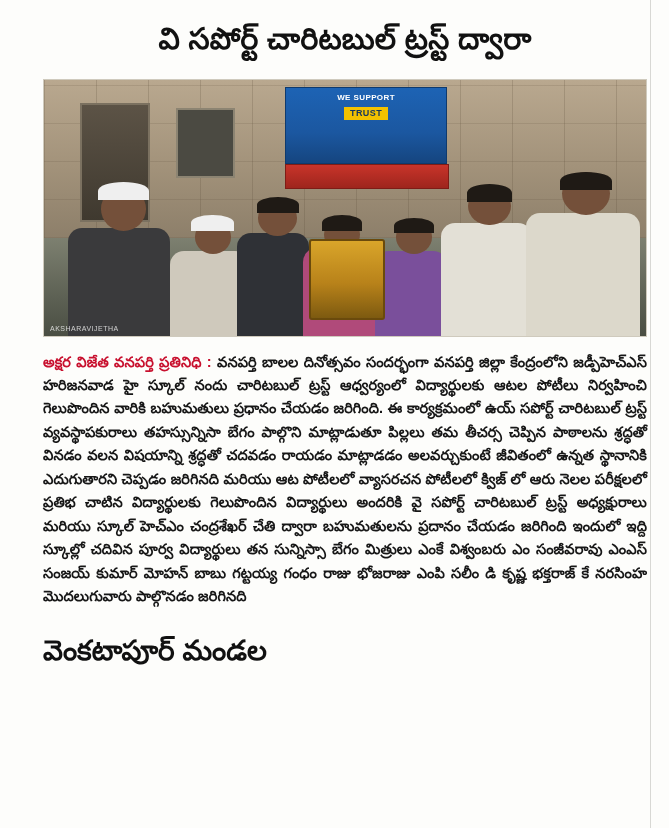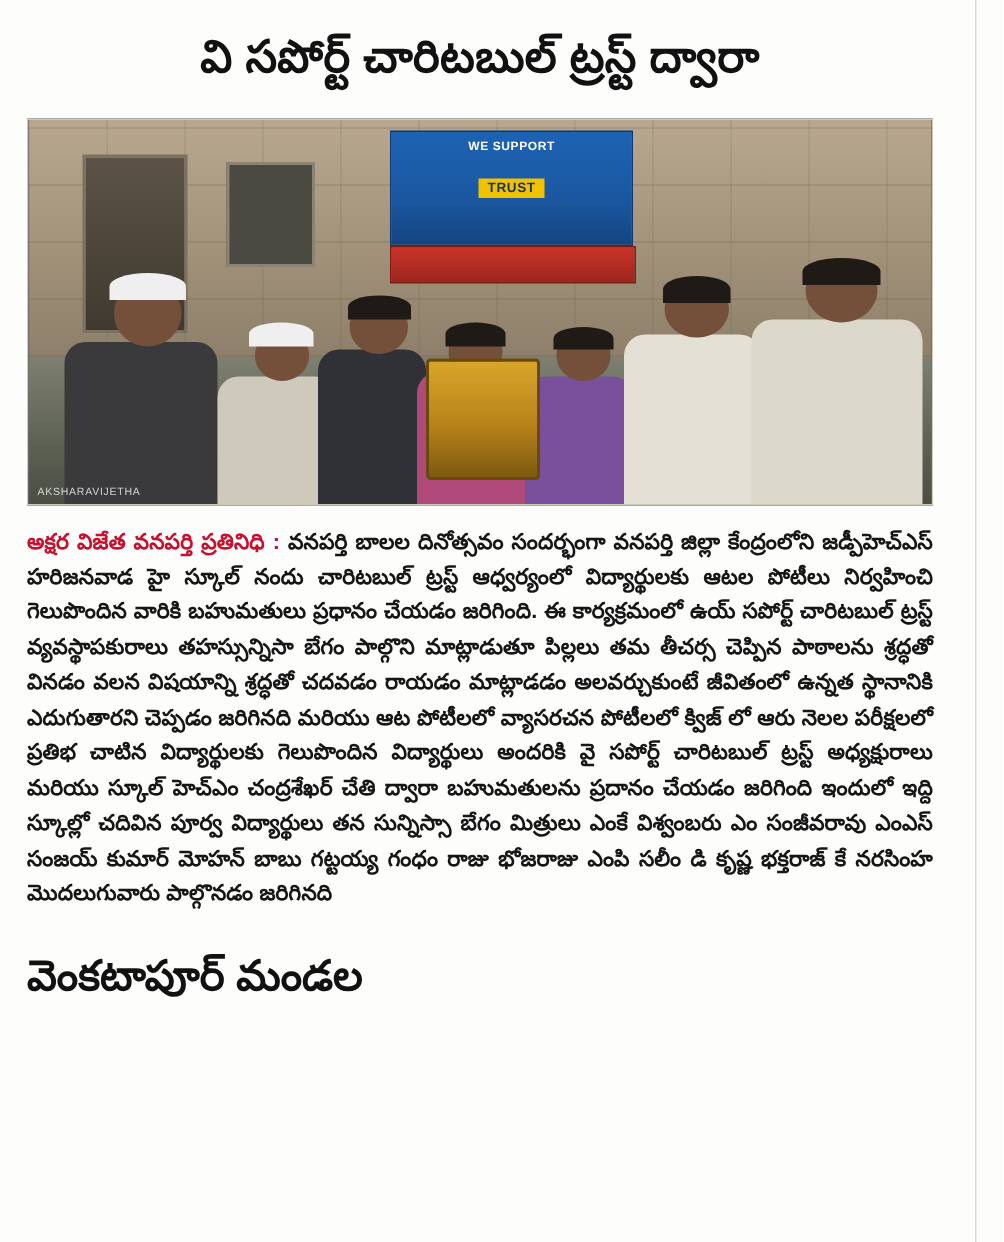--- a/index.html
+++ b/index.html
@@ -24,21 +24,21 @@
   .col-rule {
     position: absolute;
     top: 0;
     right: 18px;
     width: 1px;
     height: 828px;
     background: #d8d8d4;
   }
   .content {
     position: absolute;
-    left: 18px;
+    left: 43px;
     top: 0;
     width: 604px;
   }
   .headline {
     text-align: center;
     color: #111111;
     font-weight: bold;
     font-size: 30px;
     line-height: 1.55;
     letter-spacing: 0.2px;
@@ -48,21 +48,21 @@
   .headline .line {
     display: block;
     white-space: nowrap;
   }
   .photo-wrap {
     margin-top: 16px;
     width: 604px;
     height: 258px;
     position: relative;
     overflow: hidden;
-    background: #0f172a;
+    background: #ef4444;
     border: 1px solid #cfcabd;
     box-sizing: border-box;
   }
   
   .ph-wall {
     position: absolute;
     left: 0; top: 0; width: 100%; height: 62%;
     background: linear-gradient(180deg, #b9a88f 0%, #a2927a 55%, #8d7f6a 100%);
   }
   .ph-wall-lines {
@@ -100,21 +100,21 @@
     font-size: 8px;
     text-align: center;
     line-height: 1.25;
     padding-top: 5px;
     box-sizing: border-box;
     font-weight: bold;
     letter-spacing: 0.4px;
   }
   .ph-banner .b2 {
     display: inline-block;
-    margin-top: 16px;
+    margin-top: 4px;
     background: #f2c200;
     color: #13365f;
     padding: 1px 6px;
     font-size: 9px;
   }
   .ph-banner-strip {
     position: absolute;
     left: 40%; top: 33%;
     width: 27%; height: 9%;
     background: linear-gradient(180deg, #c8342a, #9e251d);

